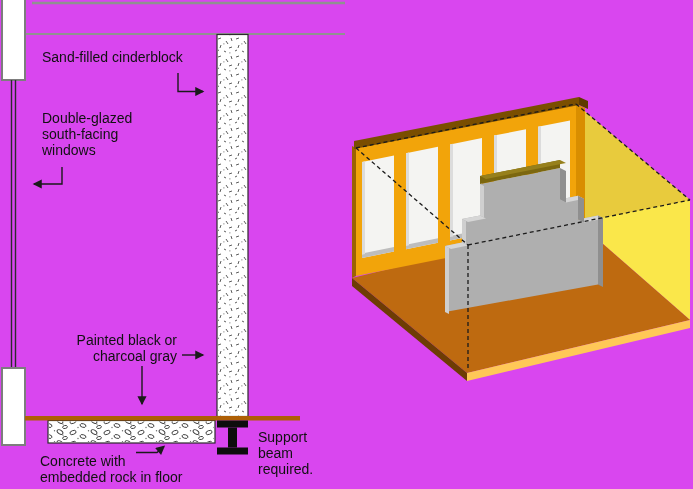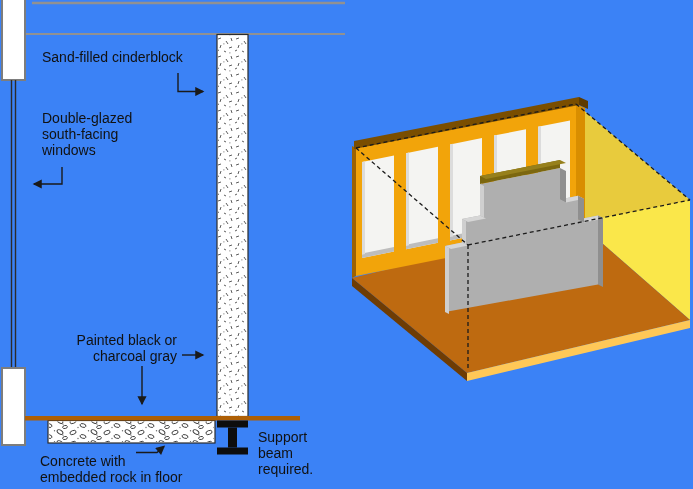--- a/index.html
+++ b/index.html
@@ -1,16 +1,16 @@
 <!DOCTYPE html>
 <html><head>
 <meta charset="utf-8">
 <style>
   html,body{margin:0;padding:0;background:#ffffff;}
-  .stage{position:relative;width:693px;height:489px;background:#3b82f6;overflow:hidden;
+  .stage{position:relative;width:693px;height:489px;background:#d946ef;overflow:hidden;
          font-family:"Liberation Sans", sans-serif;}
   svg{display:block;}
   text{font-family:"Liberation Sans", sans-serif;font-size:14px;fill:#111;}
   .t-end{text-anchor:end;}
 </style>
 </head>
 <body>
 
 <div class="stage">
 <svg width="693" height="489" viewBox="0 0 693 489">

